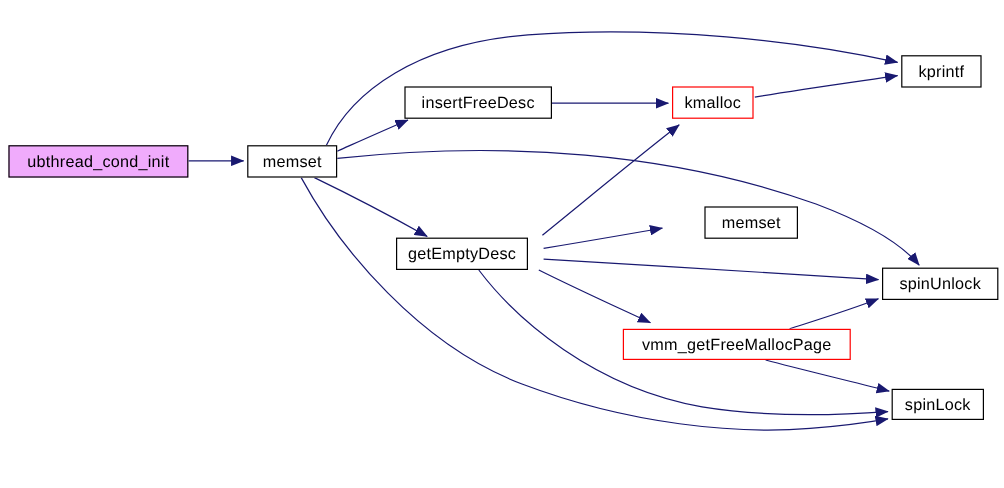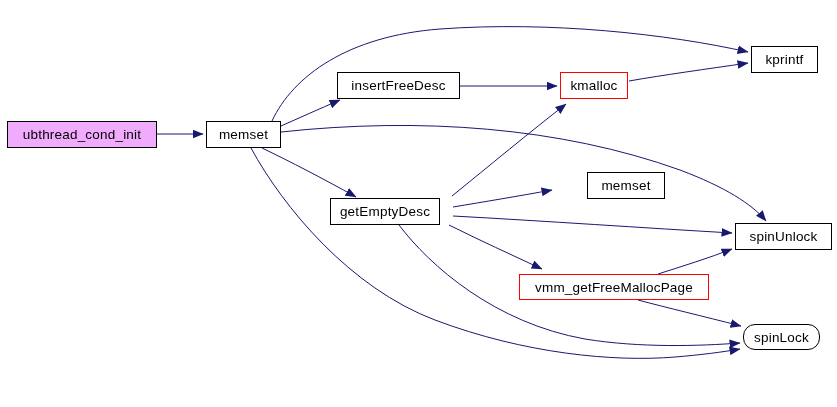--- a/index.html
+++ b/index.html
@@ -79,15 +79,15 @@
   <div id="nodes">
       <div class="node highlighted" style="left: 7px; top: 121px; width: 150px; height: 27px;">ubthread_cond_init</div>
       <div class="node" style="left: 206px; top: 121px; width: 75px; height: 27px;">memset</div>
       <div class="node" style="left: 337px; top: 72px; width: 123px; height: 27px;">insertFreeDesc</div>
       <div class="node red" style="left: 560px; top: 72px; width: 68px; height: 27px;">kmalloc</div>
       <div class="node" style="left: 751px; top: 46px; width: 67px; height: 27px;">kprintf</div>
       <div class="node" style="left: 330px; top: 198px; width: 110px; height: 27px;">getEmptyDesc</div>
       <div class="node" style="left: 555px; top: 172px; width: 78px; height: 27px; margin-left: 32px;">memset</div>
       <div class="node" style="left: 735px; top: 223px; width: 97px; height: 27px; text-align: right;">spinUnlock</div>
       <div class="node red" style="left: 499px; top: 274px; width: 190px; height: 26px; margin-left: 20px;">vmm_getFreeMallocPage</div>
-      <div class="node" style="left: 743px; top: 324px; width: 77px; height: 26px; border-radius: 12px;">spinLock</div>
+      <div class="node" style="left: 743px; top: 324px; width: 77px; height: 26px;">spinLock</div>
     </div>
 </div>
 
 </body></html>

